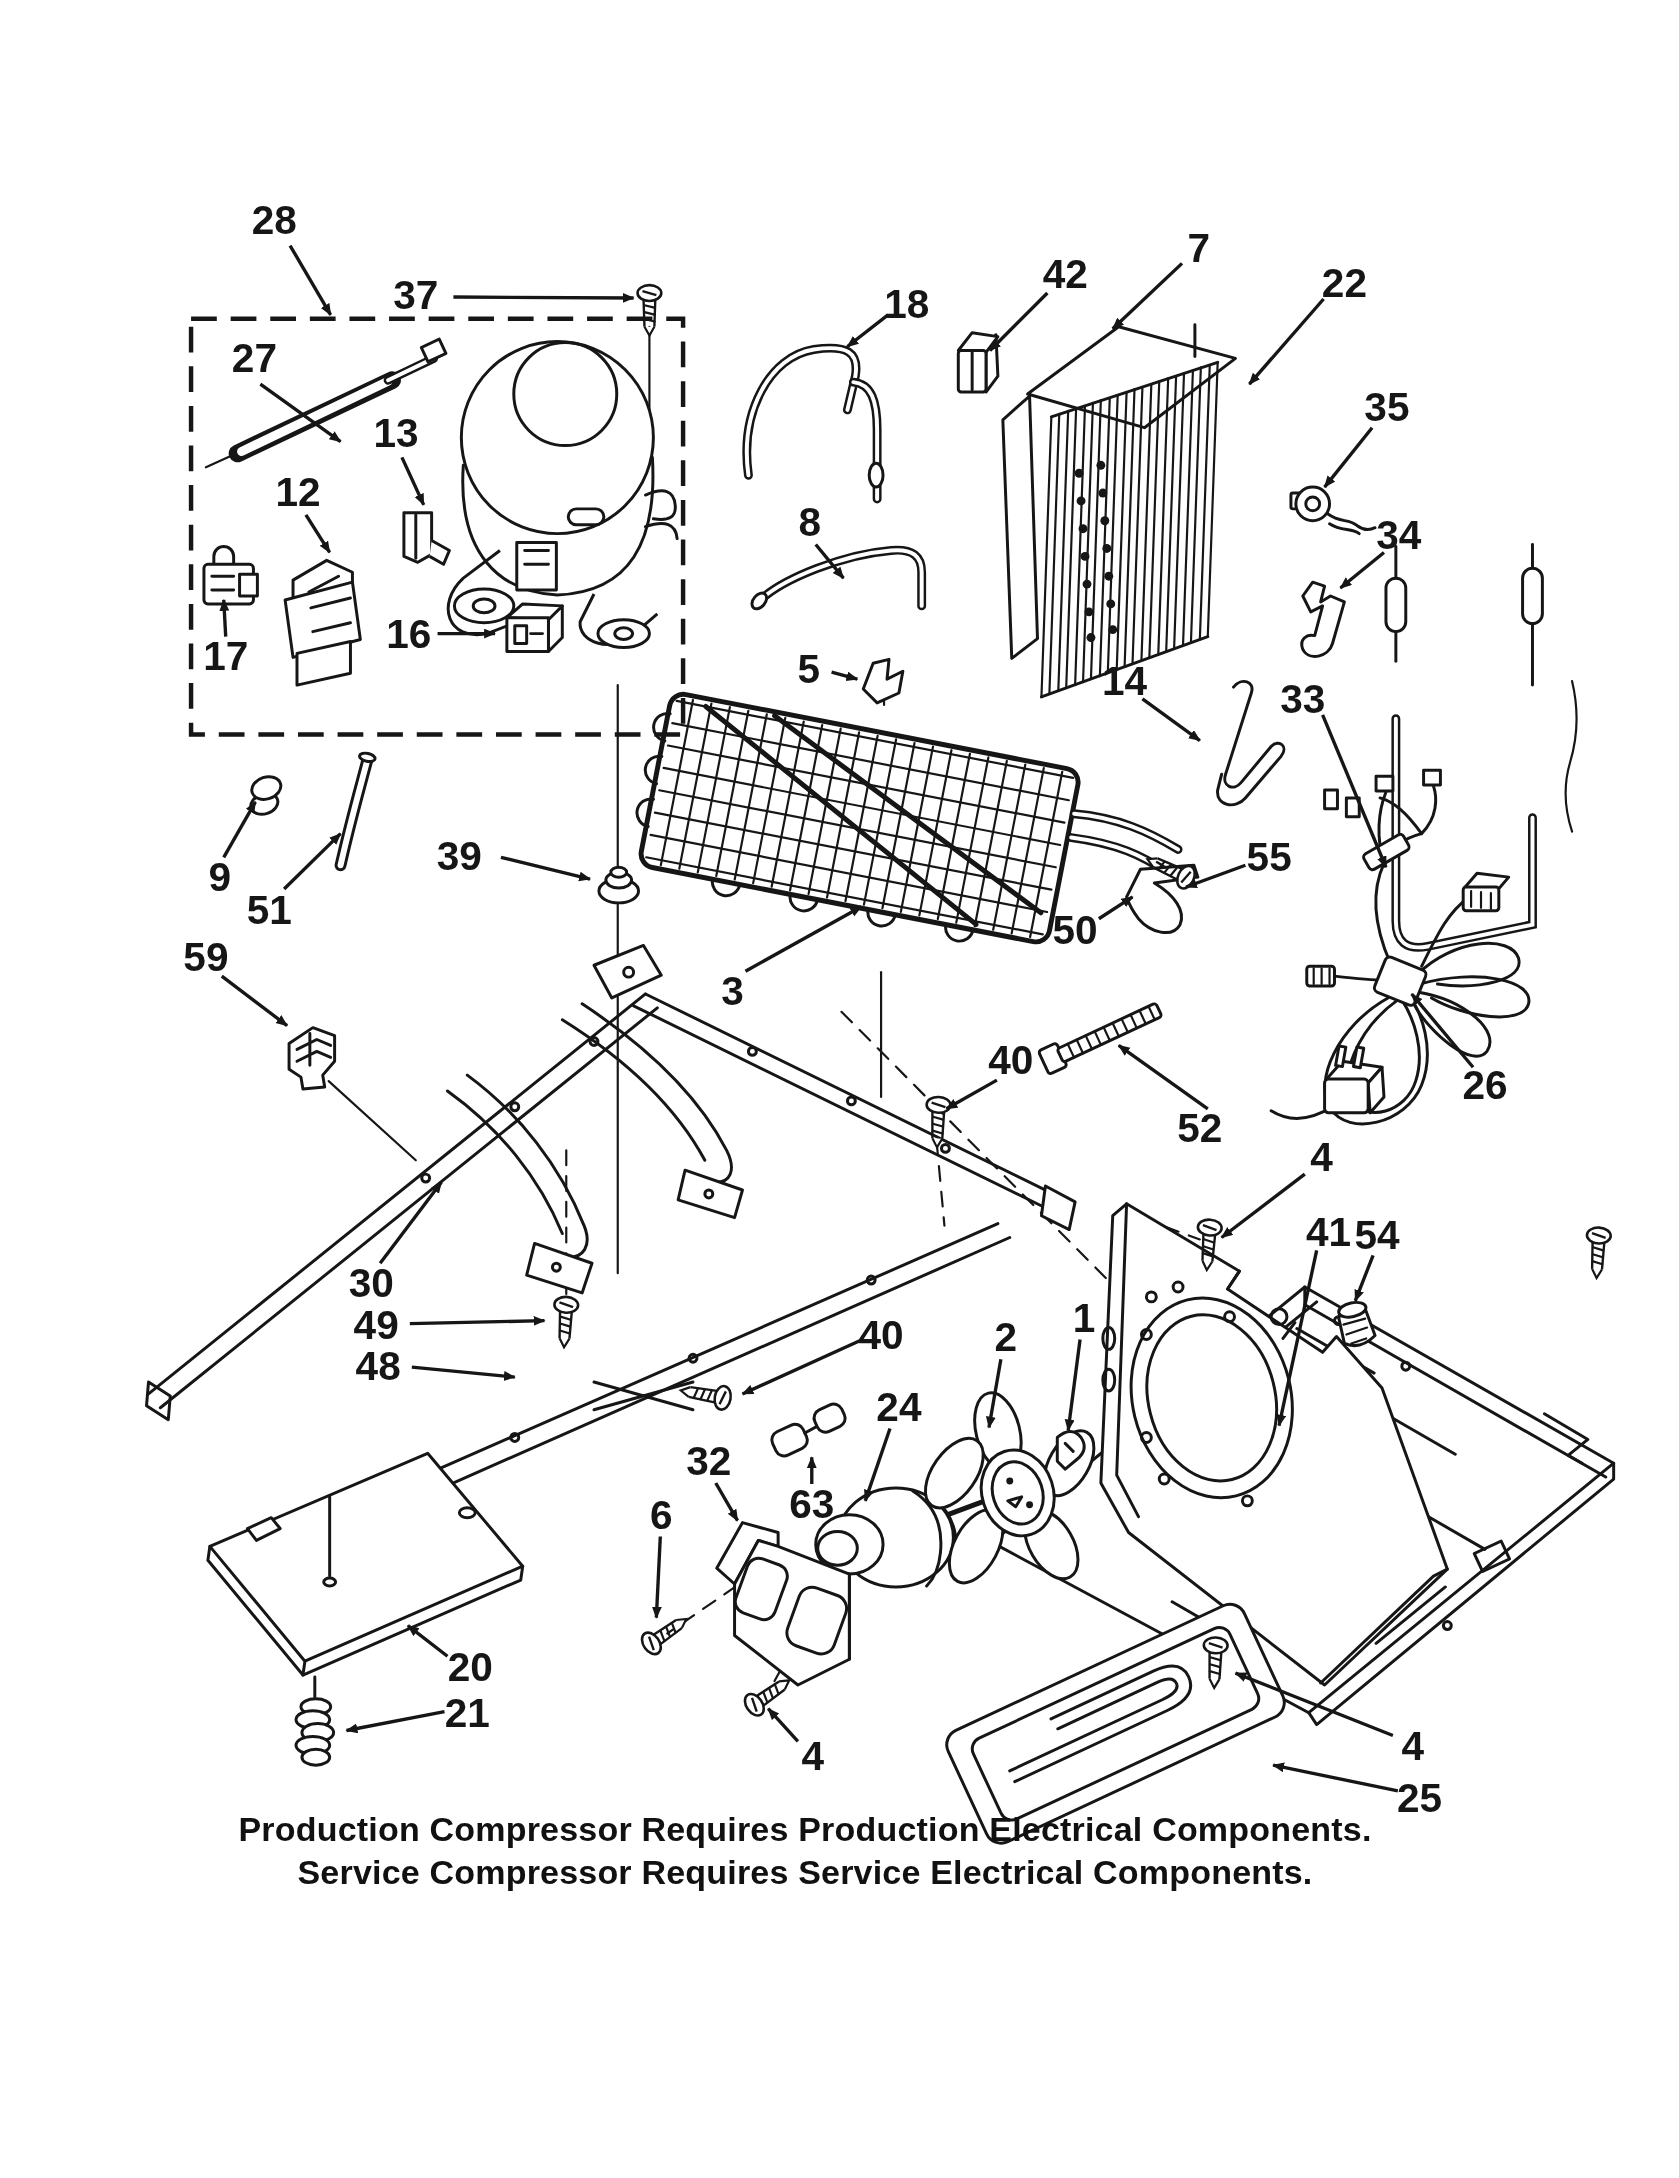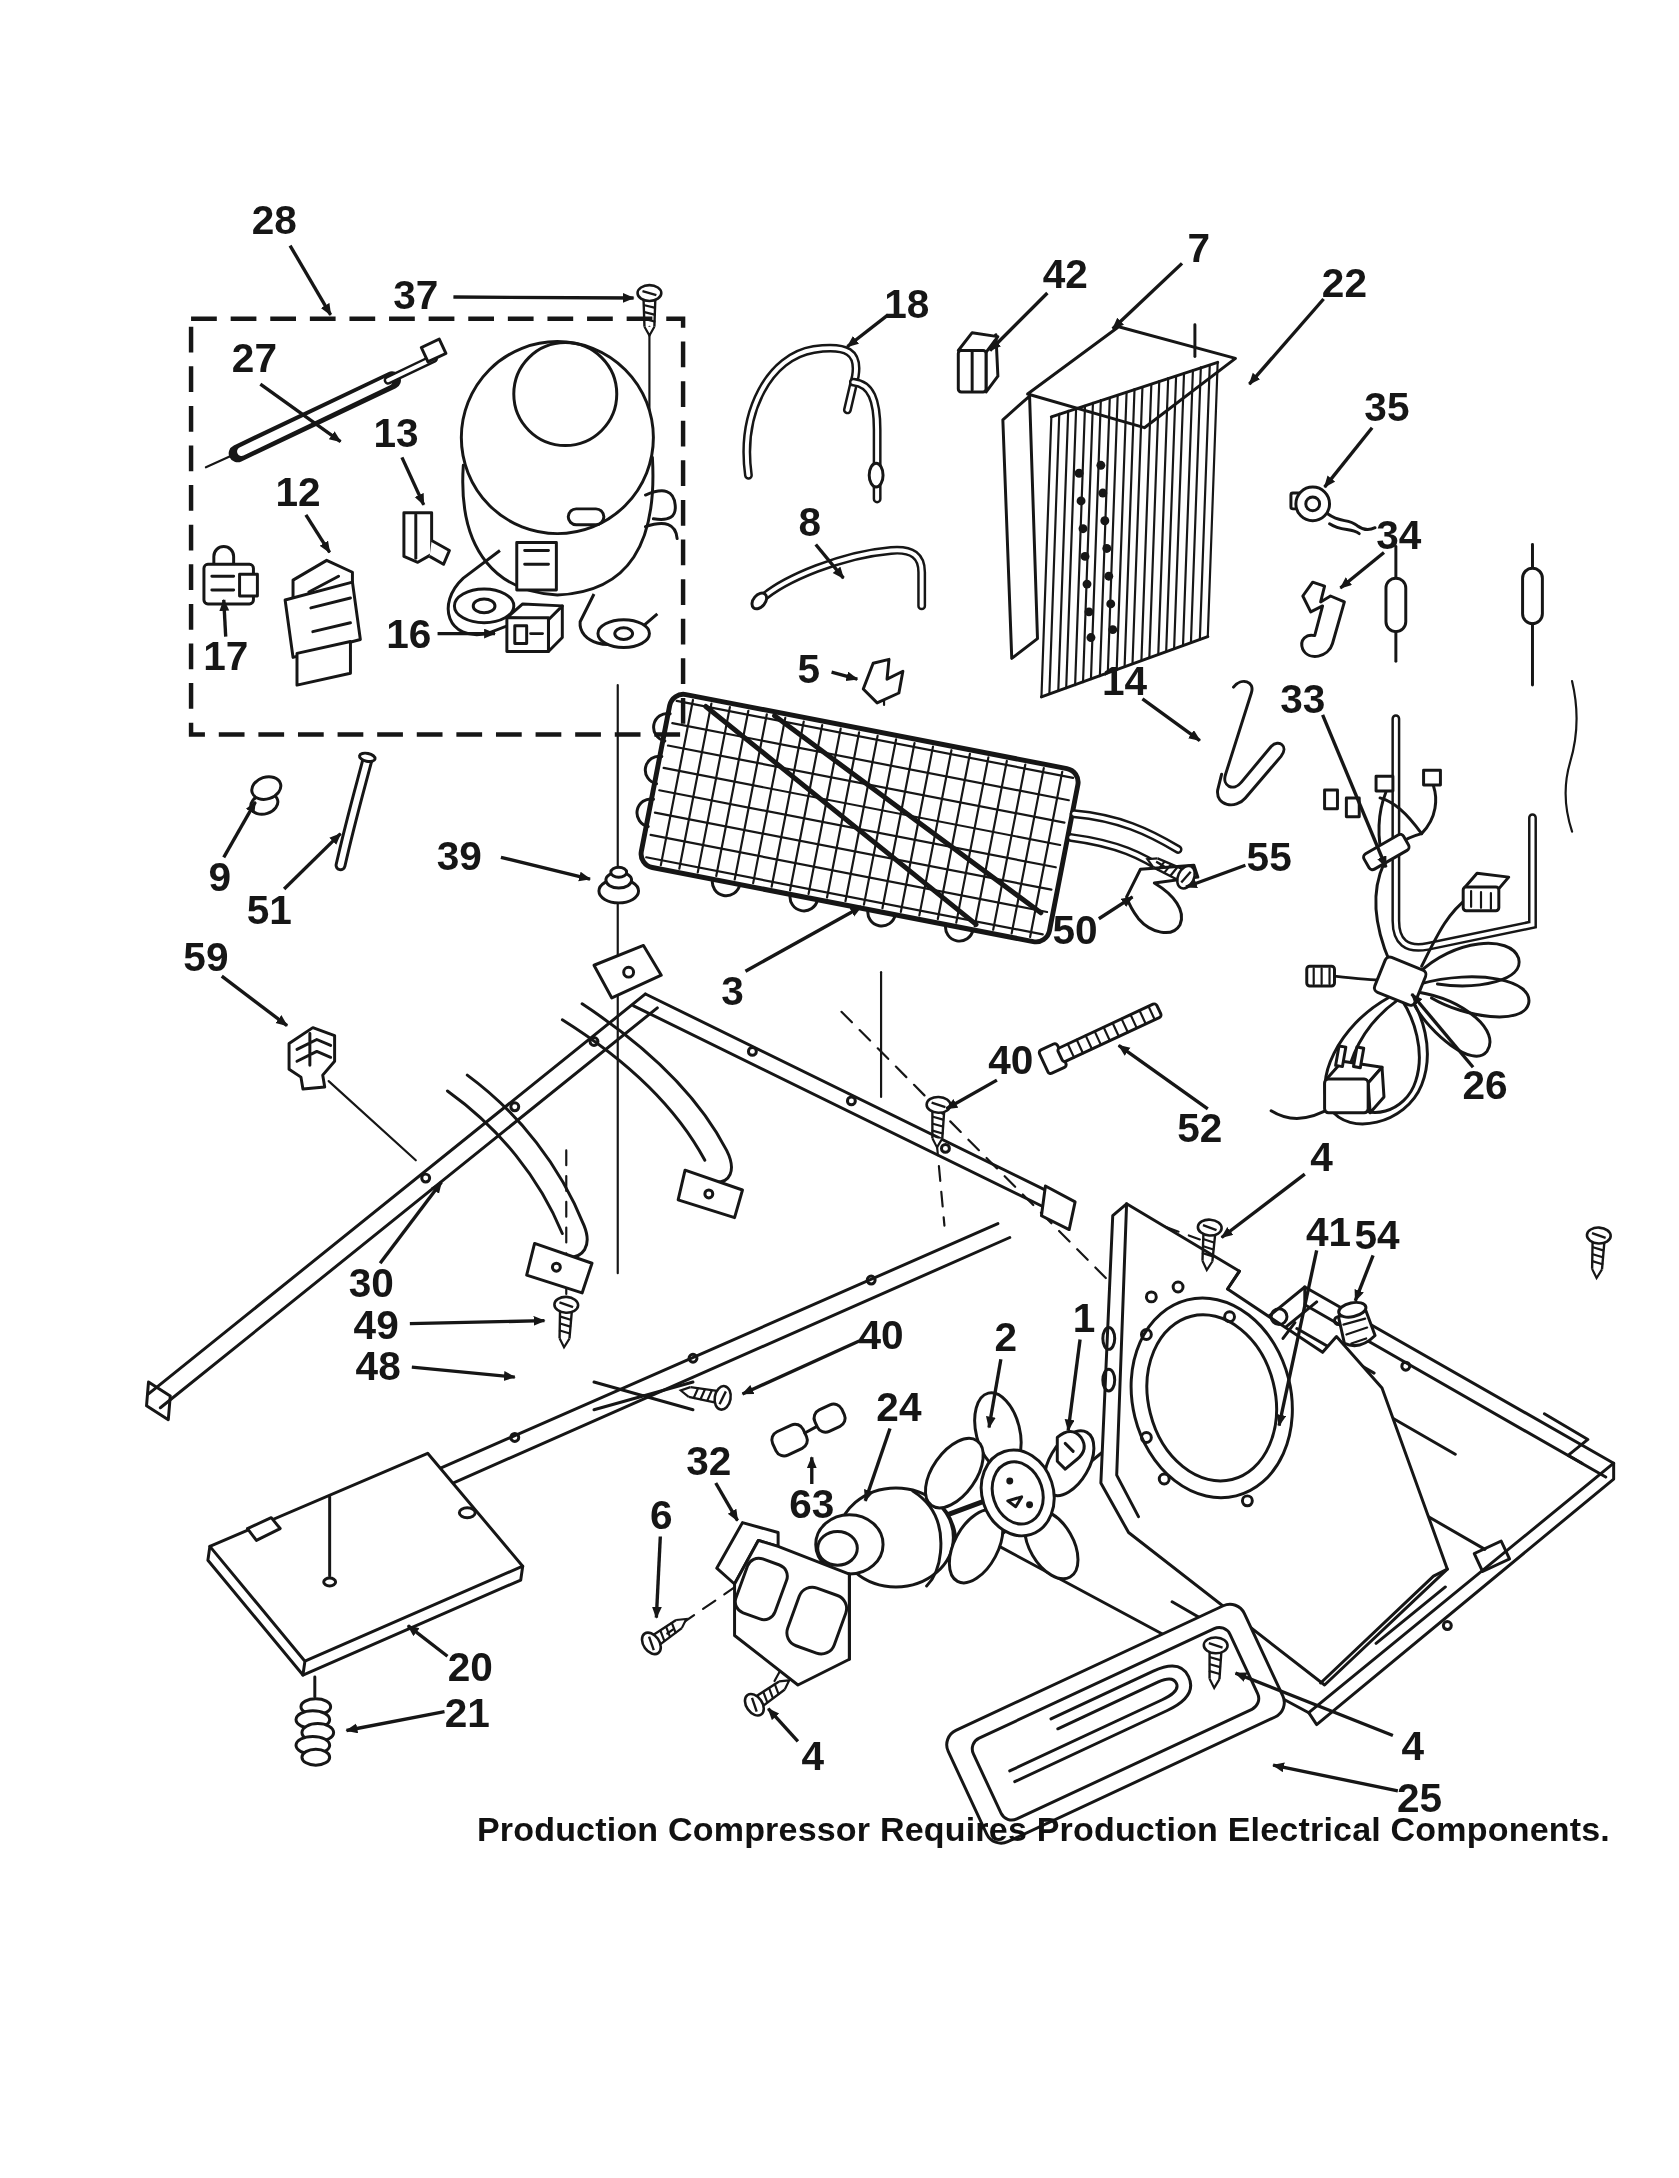--- a/index.html
+++ b/index.html
@@ -7,21 +7,21 @@
   #stage{position:absolute;left:0;top:0;width:1679px;height:2178px;border-radius:26px;}
   svg{display:block;}
   .o{fill:none;stroke:#161616;stroke-width:3;stroke-linecap:round;stroke-linejoin:round}
   .ow{fill:#fff;stroke:#161616;stroke-width:3;stroke-linejoin:round}
   .t8{fill:none;stroke:#161616;stroke-width:9;stroke-linecap:round}
   .t8w{fill:none;stroke:#fff;stroke-width:4;stroke-linecap:round}
   .thin{stroke-width:2.2}
   .dsh{stroke-dasharray:15 11}
   .lbl{font:700 41px "Liberation Sans",sans-serif;fill:#161616}
   .arrow{stroke:#161616;stroke-width:3.4;fill:none}
-  #footer{position:absolute;left:0;right:69px;top:1808px;text-align:right;color:#111;
+  #footer{position:absolute;left:0;right:69px;top:1808px;text-align:center;color:#111;
           font:700 34px/43px "Liberation Sans",sans-serif;letter-spacing:0.2px}
 </style>
 </head>
 <body>
 
 <div id="stage">
 <svg id="diagram" width="1679" height="2178" viewBox="0 0 1696 2200" xmlns="http://www.w3.org/2000/svg">
   <defs>
     <marker id="ah" markerWidth="15" markerHeight="12" refX="11" refY="5" orient="auto" markerUnits="userSpaceOnUse">
       <path d="M0,0 L12,5 L0,10 z" fill="#161616"></path>
@@ -488,15 +488,16 @@
         <text x="1427" y="1764" class="lbl" text-anchor="middle" dominant-baseline="central">4</text>
         <line x1="806" y1="1759" x2="776" y2="1726" class="arrow" marker-end="url(#ah)"></line>
         <text x="821" y="1774" class="lbl" text-anchor="middle" dominant-baseline="central">4</text>
         <line x1="1412" y1="1809" x2="1286" y2="1783" class="arrow" marker-end="url(#ah)"></line>
         <text x="1434" y="1816" class="lbl" text-anchor="middle" dominant-baseline="central">25</text>
       </g>
 </svg>
 
 <div id="footer">
   <div>Production Compressor Requires Production Electrical Components.</div>
+  <div>Service Compressor Requires Service Electrical Components.</div>
 </div>
 </div>
 
 
 </body></html>

